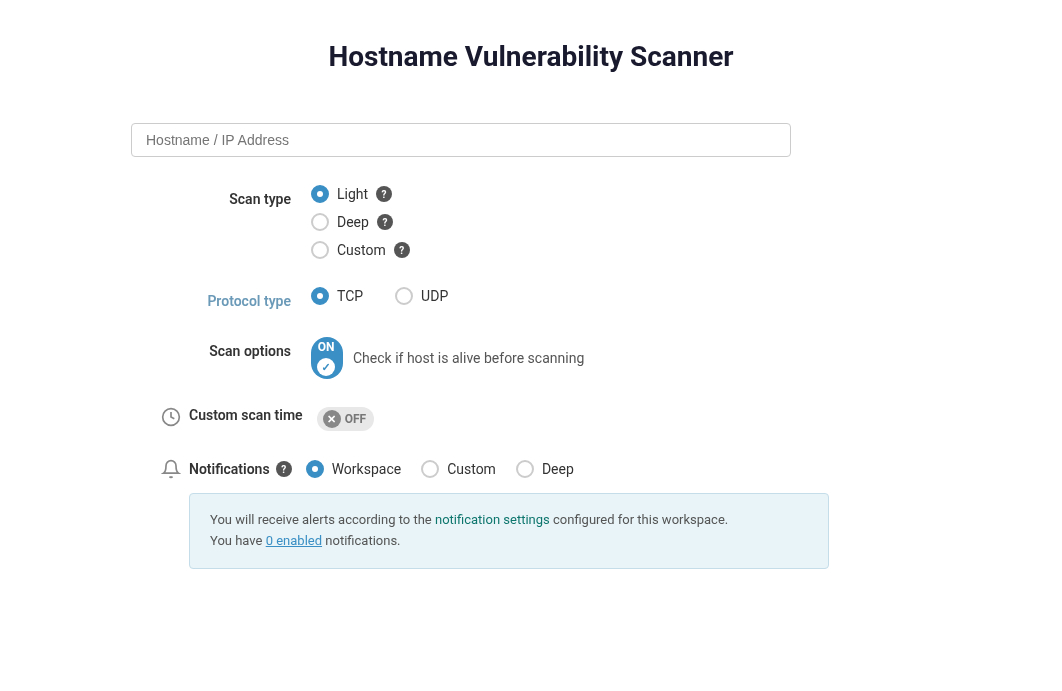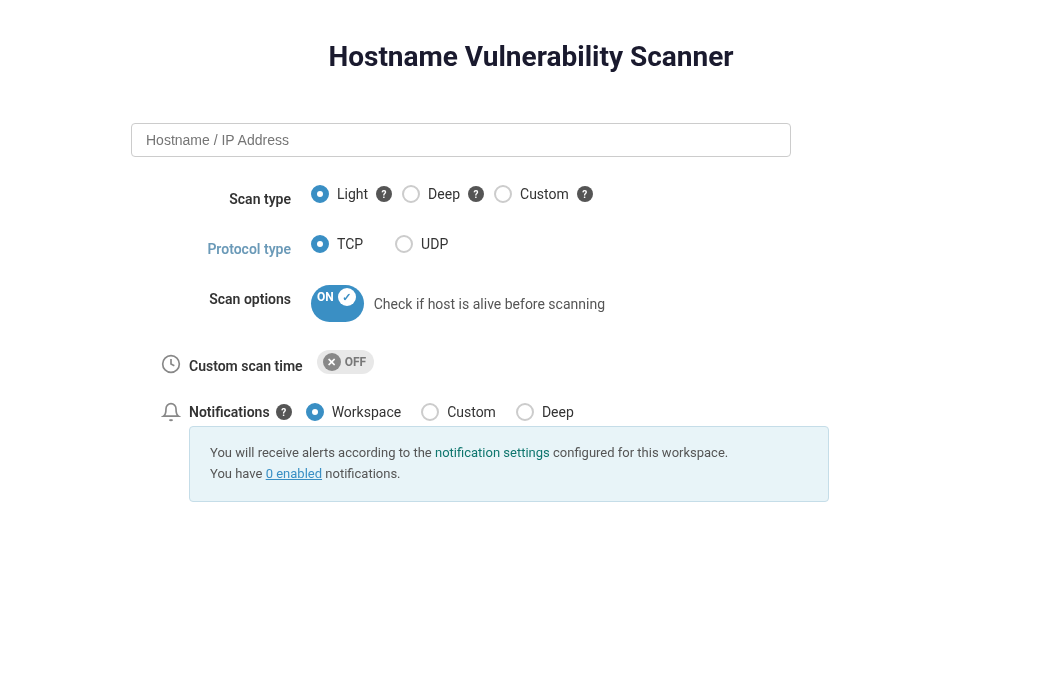--- a/index.html
+++ b/index.html
@@ -52,21 +52,21 @@
       max-width: 660px;
       padding: 8px 14px;
       border: 1px solid #ccc;
       border-radius: 4px;
       font-size: 14px;
       color: #999;
       outline: none;
     }
     .radio-group {
       display: flex;
-      flex-direction: row;
+      flex-direction: column;
       gap: 10px;
     }
     .radio-option {
       display: flex;
       align-items: center;
       gap: 8px;
       cursor: pointer;
     }
     .radio-circle {
       width: 18px;
@@ -121,23 +121,24 @@
     .toggle-container {
       display: flex;
       align-items: center;
       gap: 10px;
     }
     .toggle {
       display: flex;
       align-items: center;
       background: #3a8fc4;
       border-radius: 20px;
-      padding: 3px 8px 16px 6px;
+      padding: 3px 8px 3px 6px;
       cursor: pointer;
       gap: 4px;
+      flex-direction: column;
     }
     .toggle-text {
       color: #fff;
       font-size: 12px;
       font-weight: bold;
     }
     .toggle-check {
       width: 18px;
       height: 18px;
       border-radius: 50%;
@@ -151,21 +152,21 @@
       color: #3a8fc4;
       font-size: 11px;
       font-weight: bold;
     }
     .toggle-label {
       font-size: 14px;
       color: #555;
     }
     .custom-scan-row {
       display: flex;
-      align-items: flex-end;
+      align-items: flex-start;
       margin-bottom: 28px;
       padding-left: 30px;
       margin-top: 12px;
     }
     .clock-icon {
       width: 20px;
       height: 20px;
       margin-right: 8px;
       color: #888;
       flex-shrink: 0;
@@ -198,21 +199,21 @@
       font-weight: bold;
     }
     .toggle-off-text {
       color: #777;
       font-size: 12px;
       font-weight: bold;
     }
     .notifications-row {
       display: flex;
       align-items: center;
-      margin-bottom: 4px;
+      margin-bottom: 14px;
       padding-left: 30px;
     }
     .bell-icon {
       width: 20px;
       height: 20px;
       margin-right: 8px;
       color: #888;
       flex-shrink: 0;
     }
     .notifications-label {

